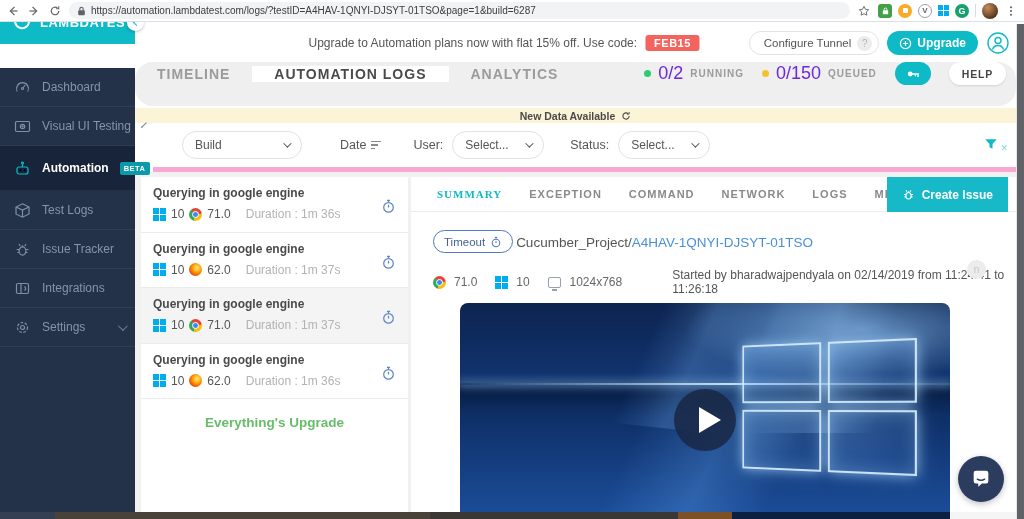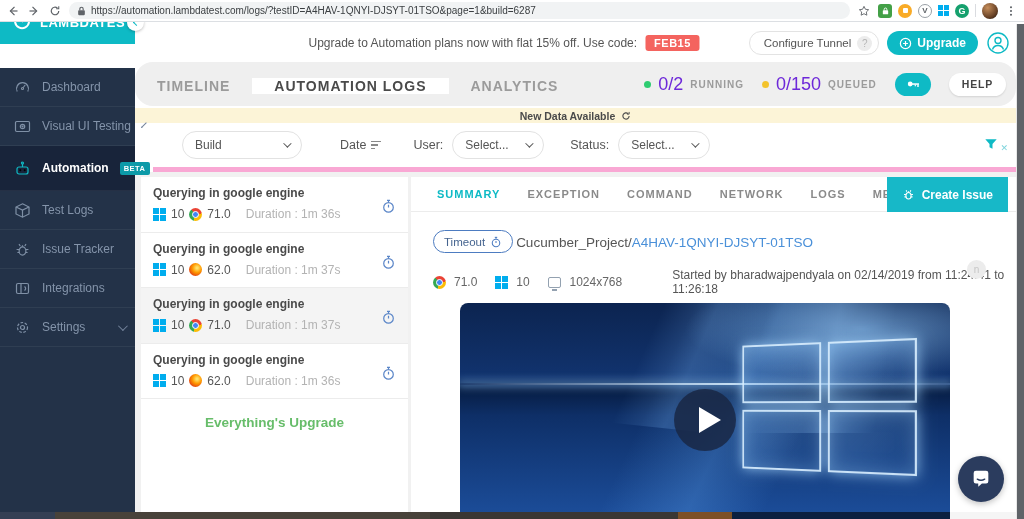--- a/index.html
+++ b/index.html
@@ -47,21 +47,21 @@
   .sb-item.active { height:45px; background:#18243a; }
   .sb-icon { width:17px; height:17px; flex:0 0 17px; }
   .sb-icon svg { width:17px; height:17px; stroke:#7f90a6; fill:none; stroke-width:1.2; }
   .sb-item.active .sb-icon svg { stroke:#0ebac5; }
   .sb-label { font-size:12px; color:#8494aa; white-space:nowrap; }
   .sb-item.active .sb-label { color:#fff; font-weight:bold; }
   .sb-badge { background:#0c9aa8; color:#fff; font-size:7.5px; font-weight:bold; padding:2px 4px; border-radius:2px; letter-spacing:0.5px; }
   .sb-chev { margin-left:auto; width:7px; height:7px; border-right:1.4px solid #72829a; border-bottom:1.4px solid #72829a; transform:rotate(45deg) translateY(-2px); }
 
   
-  .tab-strip { position:absolute; left:135px; top:62px; width:881px; height:44px; background:#efefef; display:flex; align-items:center; z-index:3;border-radius:18px; }
+  .tab-strip { position:absolute; left:135px; top:62px; width:881px; height:44px; background:#efefef; display:flex; align-items:flex-start; z-index:3;border-radius:18px; }
   .main-tab { display:flex; align-items:center; padding:0 22px; font-size:14px; font-weight:bold; letter-spacing:1px; color:#9b9b9b; margin-top:4px; cursor:pointer; }
   .main-tab.active { background:#fff; color:#4a4a4a; }
   .strip-right { margin-left:auto; display:flex; align-items:center; gap:18px; padding-right:10px; }
   .counter { display:flex; align-items:center; gap:7px; }
   .dot { width:7px; height:7px; border-radius:50%; }
   .counter .val { font-size:18px; color:#6d28d9; }
   .counter .lbl { font-size:10px; color:#9b9b9b; font-weight:bold; letter-spacing:1px; text-transform:uppercase; }
   .key-btn { width:36px; height:23px; background:#0ebac5; border-radius:12px; display:flex; align-items:center; justify-content:center; }
   .help-btn { background:#fff; border-radius:13px; height:23px; padding:0 13px; display:flex; align-items:center; font-size:10.5px; font-weight:bold; color:#444; letter-spacing:0.8px; box-shadow:0 1px 2px rgba(0,0,0,.12); }
 
@@ -99,21 +99,21 @@
   .bi { width:13px; height:13px; border-radius:50%; display:inline-block; flex:0 0 13px; }
   .bi.chrome { background:conic-gradient(from -40deg, #ea4335 0 33%, #fbbc05 0 66%, #34a853 0 100%); position:relative; }
   .bi.chrome::after { content:""; position:absolute; inset:3px; background:#4285f4; border:1.5px solid #fff; border-radius:50%; }
   .bi.firefox { background:radial-gradient(circle at 62% 38%, #ffe066 8%, #ff9a00 40%, #e3450e 75%, #b5300f); }
   .list-footer { text-align:center; margin-top:16px; font-size:13.5px; font-weight:bold; color:#67bd6a; }
 
   
   .detail-panel { position:absolute; left:411px; top:177px; width:605px; height:342px; background:#fff; z-index:2; }
   .detail-tabs { height:35px; border-bottom:1px solid #ececec; display:flex; align-items:center; padding-left:26px; gap:27px; position:relative; }
   .d-tab { font-size:11px; font-weight:bold; letter-spacing:1px; color:#8a8a8a; cursor:pointer; }
-  .d-tab.active { color:#0ebac5; }
+  .d-tab.active { color:#0ebac5;font-family:Liberation Serif, serif; }
   .d-icon { width:14px; height:14px; cursor:pointer; }
   .d-icon svg { width:14px; height:14px; display:block; }
   .d-icon.dl { margin-left:6px; }
   .create-issue { position:absolute; right:8px; top:0; height:35px; background:#17b8c8; color:#fff; border:none; font-size:12px; font-weight:bold; display:flex; align-items:center; gap:7px; padding:0 15px; cursor:pointer;margin-left:21px; }
   .detail-body { padding:18px 0 0 22px; position:relative; }
   .d-row1 { display:flex; align-items:center; gap:3px; }
   .status-pill { border:1px solid #4d7cc1; border-radius:14px; height:23px; display:flex; align-items:center; gap:5px; padding:0 10px; color:#45648f; font-size:11.5px; }
   .status-pill svg { width:12px; height:12px; }
   .proj-name { font-size:13.5px; color:#555; }
   .test-link { font-size:13.5px; color:#4a90d9; text-decoration:none; cursor:pointer; }

